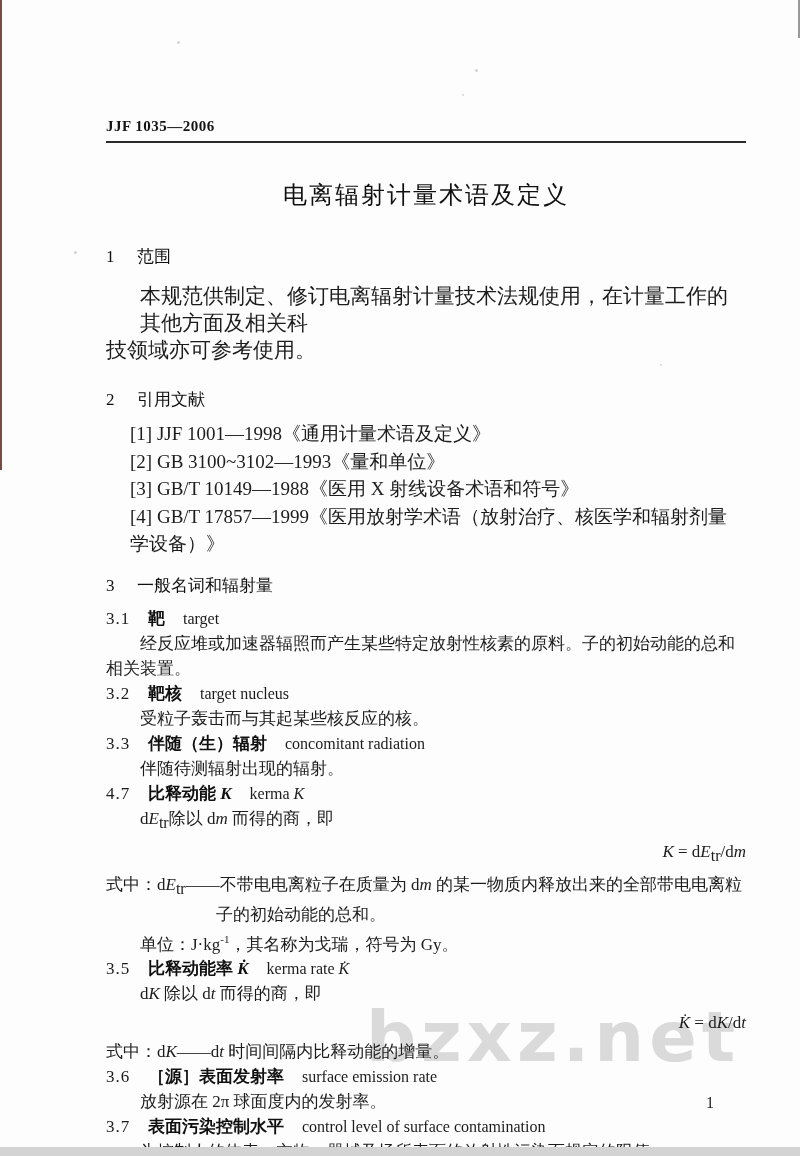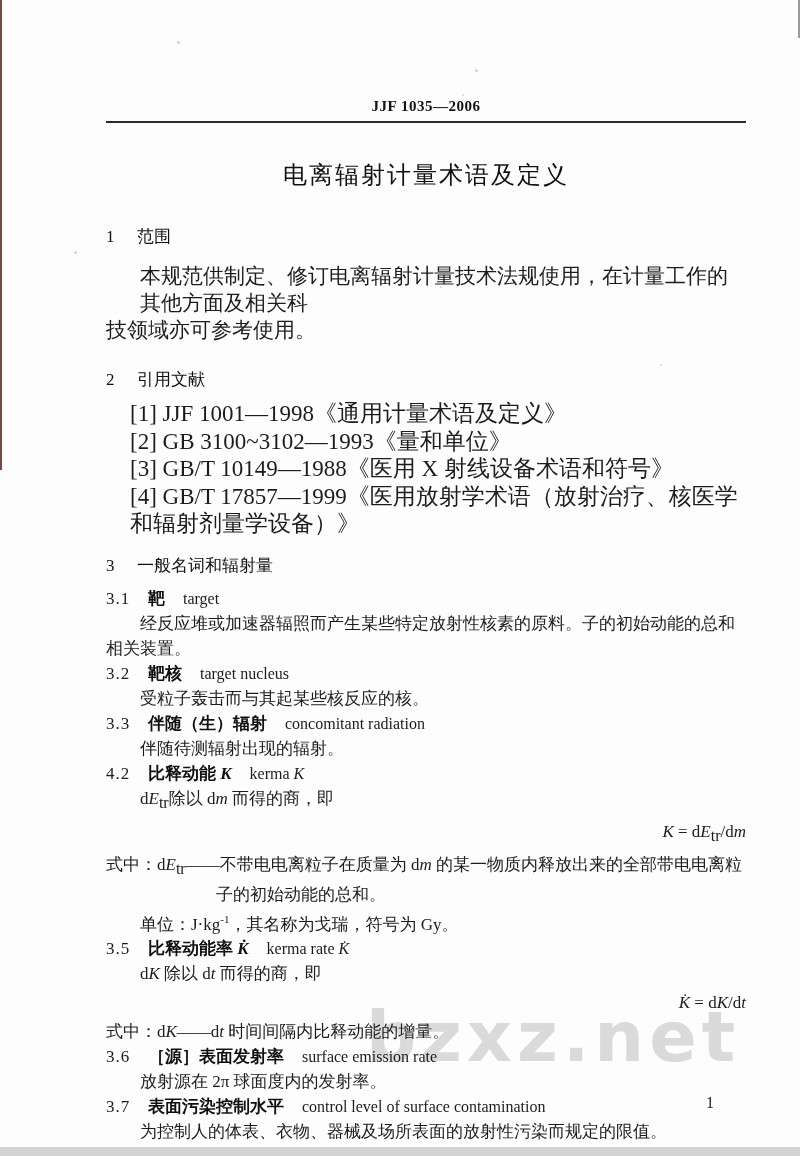--- a/index.html
+++ b/index.html
@@ -18,34 +18,34 @@
   .speck{position:absolute;border-radius:50%;background:#8a8a8a;opacity:.35;z-index:0;}
   
   .watermark{
     position:absolute;left:366px;top:1002px;z-index:0;
     font-family:"DejaVu Sans","Liberation Sans",sans-serif;
     font-weight:bold;font-size:70px;line-height:70px;letter-spacing:5px;
     color:#c3c3c3;opacity:.6;white-space:nowrap;pointer-events:none;
   }
   
   .content{position:relative;z-index:1;margin:0 54px 0 106px;width:640px;}
-  .doc-code{padding-top:97px;text-align:center;font-weight:bold;font-size:15px;letter-spacing:.5px;line-height:18px;color:#141414;}
+  .doc-code{padding-top:97px;font-weight:bold;font-size:15px;letter-spacing:.5px;line-height:18px;color:#141414;margin-top:20px;}
   .header-rule{border:none;border-top:2px solid #2b2b2b;margin:6px 0 0 0;}
   .doc-title{margin-top:36px;text-align:center;font-weight:normal;font-size:24px;letter-spacing:2px;line-height:32px;color:#101010;}
   .sec-head{font-weight:normal;font-size:17px;line-height:24px;color:#101010;}
   .sec-head .sec-num{display:inline-block;min-width:14px;margin-right:17px;}
   .sec-scope{margin-top:34px;}
   .sec-refs{margin-top:24px;}
   .sec-terms{margin-top:16px;}
   .body-line{font-size:21px;line-height:27px;}
   .scope-lines{margin-top:14px;}
   .l-indent{padding-left:34px;}
   .l-hang{padding-left:110px;}
   .ref-list{margin-top:8px;}
-  .ref-item{padding-left:24px;font-size:23px;line-height:27.5px;}
+  .ref-item{padding-left:24px;font-size:19px;line-height:27.5px;}
   .entries{margin-top:8px;}
   .entry .line{font-size:17px;line-height:25px;}
   .entry-head{font-size:17px;line-height:25px;}
   .term-id{display:inline-block;min-width:30px;margin-right:12px;letter-spacing:1px;}
   .term-zh{font-weight:bold;margin-right:18px;color:#101010;}
   .term-en{font-size:16px;}
   .formula{text-align:right;margin:4px 0;font-size:17px;line-height:25px;}
   sub{font-size:16px;}
   sup{font-size:11px;}
   .page-number{position:absolute;left:706px;top:1094px;font-size:16px;z-index:1;}
@@ -120,21 +120,21 @@
 
         <div class="entry">
           <div class="entry-head">
             <span class="term-id">3.3</span><span class="term-zh">伴随（生）辐射</span><span class="term-en">concomitant radiation</span>
           </div>
           <div class="line l-indent">伴随待测辐射出现的辐射。</div>
         </div>
 
         <div class="entry">
           <div class="entry-head">
-            <span class="term-id">4.2</span><span class="term-zh">比释动能 <i>K</i></span><span class="term-en">kerma <i>K</i></span>
+            <span class="term-id">4.7</span><span class="term-zh">比释动能 <i>K</i></span><span class="term-en">kerma <i>K</i></span>
           </div>
           <div class="line l-indent">d<i>E</i><sub>tr</sub>除以 d<i>m</i> 而得的商，即</div>
           <div class="formula"><i>K</i> = d<i>E</i><sub>tr</sub>/d<i>m</i></div>
           <div class="line">式中：d<i>E</i><sub>tr</sub>——不带电电离粒子在质量为 d<i>m</i> 的某一物质内释放出来的全部带电电离粒</div>
           <div class="line l-hang">子的初始动能的总和。</div>
           <div class="line l-indent">单位：J·kg<sup>-1</sup>，其名称为戈瑞，符号为 Gy。</div>
         </div>
 
         <div class="entry">
           <div class="entry-head">

